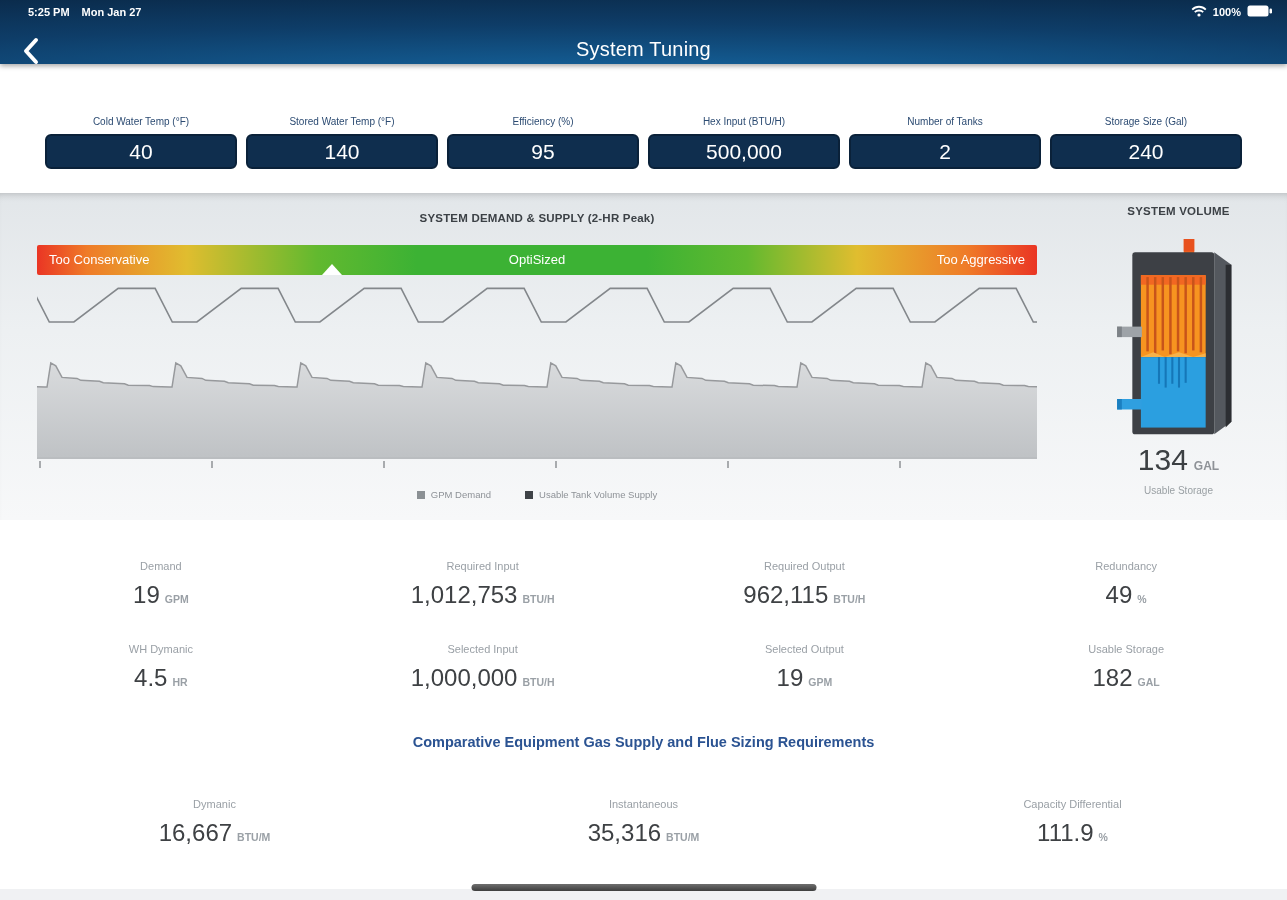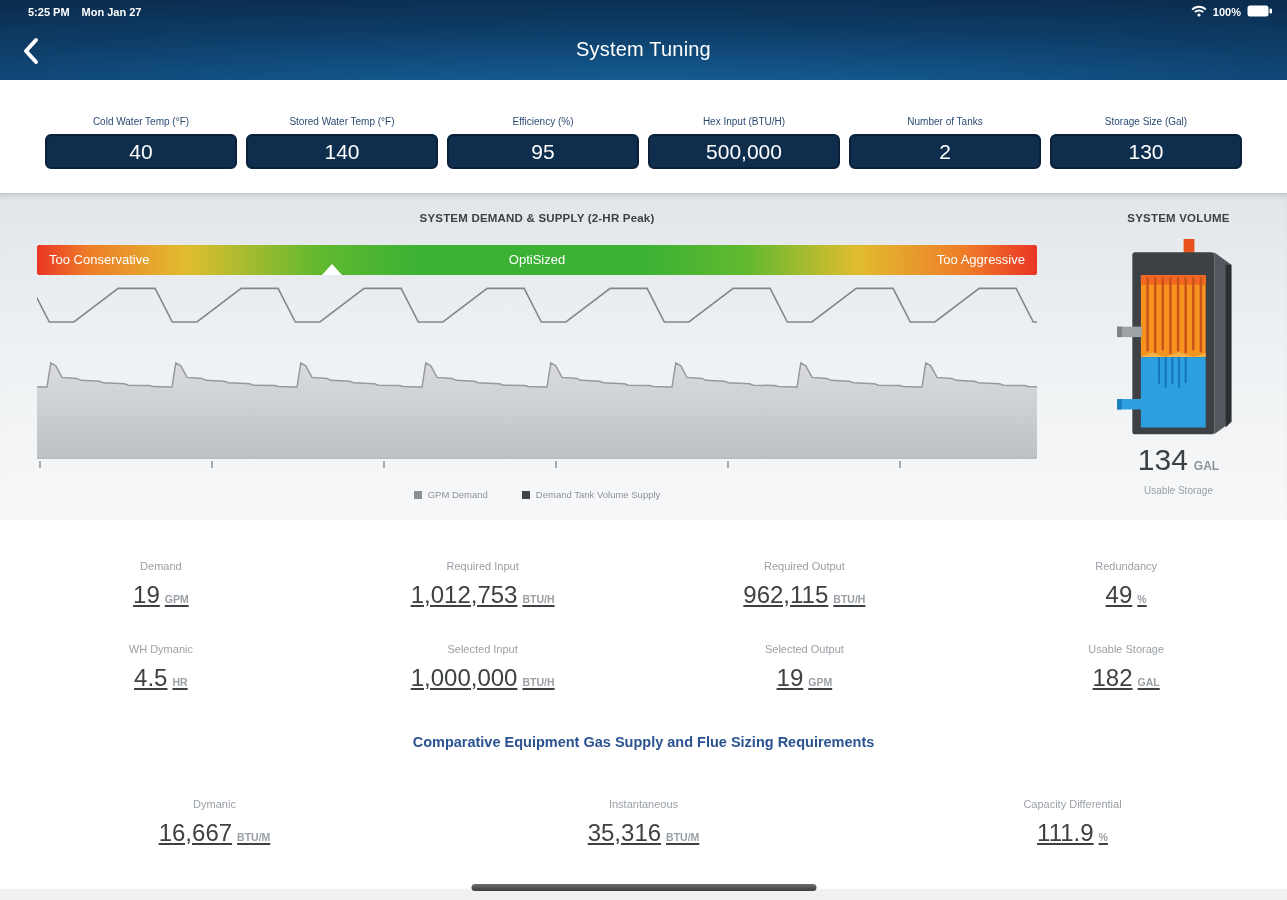--- a/index.html
+++ b/index.html
@@ -1,20 +1,20 @@
 <!DOCTYPE html>
 <html><head>
 <meta charset="utf-8">
 <style>
   html,body{margin:0;padding:0;background:#fff;}
   .screen{position:relative;width:1287px;height:900px;overflow:hidden;background:#fff;
           font-family:"Liberation Sans",sans-serif;-webkit-font-smoothing:antialiased;}
 
   
-  .navbar{position:absolute;top:0;left:0;right:0;height:80px;
+  .navbar{position:absolute;top:0;left:0;right:0;height:64px;
           background:radial-gradient(150% 170% at 50% 120%, #15659f 0%, #0e3d68 48%, #081f38 100%);
           box-shadow:0 2px 5px rgba(0,0,0,.35);padding-left:27px;}
   .statusbar{position:absolute;top:5px;left:28px;right:14px;display:flex;justify-content:space-between;
              align-items:center;color:#fff;font-size:11px;font-weight:700;}
   .status-left span{margin-right:12px;}
   .status-right{display:flex;align-items:center;gap:6px;}
   .back-button{position:absolute;left:20px;top:36px;width:30px;height:32px;cursor:pointer;}
   .nav-title{position:absolute;top:38px;left:0;right:0;text-align:center;color:#fff;
              font-size:20px;font-weight:400;letter-spacing:.2px;}
 
@@ -45,34 +45,34 @@
   .supply-svg{position:absolute;top:88px;left:0;}
   .demand-svg{position:absolute;top:162px;left:0;}
   .axis-line{position:absolute;top:264px;left:0;width:1000px;height:2px;background:#babdc0;}
   .tick{position:absolute;top:268px;width:2px;height:7px;background:#a8abae;}
   .legend{position:absolute;top:296px;left:0;width:100%;display:flex;justify-content:center;gap:34px;}
   .legend-item{display:flex;align-items:center;gap:6px;font-size:9.5px;color:#8e9297;}
   .legend-swatch{width:8px;height:8px;}
 
   
   .volume-panel{position:absolute;left:1070px;top:0;width:217px;height:100%;text-align:center;}
-  .volume-title{position:absolute;top:19px;width:100%;font-size:11.5px;font-weight:700;color:#3c4146;letter-spacing:.2px;}
+  .volume-title{position:absolute;top:12px;width:100%;font-size:11.5px;font-weight:700;color:#3c4146;letter-spacing:.2px;}
   .tank-wrap{position:absolute;top:46px;left:50%;transform:translateX(-50%);}
   .volume-value{position:absolute;top:250px;width:100%;color:#3c4043;}
   .volume-value .num{font-size:30px;}
   .volume-value .unit{font-size:12px;font-weight:700;color:#8e9297;margin-left:6px;}
   .volume-caption{position:absolute;top:292px;width:100%;font-size:10px;color:#9aa0a4;}
 
   
   .stats{position:absolute;top:520px;left:0;right:0;bottom:0;background:#fff;}
   .stat-row{display:flex;}
   .stat-row.row1{margin-top:40px;justify-content:space-between;} .stat-row.row2{margin-top:34px;} .stat-row.row3{margin-top:48px;}
   .stat-cell{flex:1;text-align:center;}
   .stat-label{font-size:11px;color:#9aa0a6;margin-bottom:9px;}
-  .stat-value{font-size:24px;color:#3e4144;text-decoration:underline;}
+  .stat-value{font-size:24px;color:#3e4144;}
   .stat-unit{font-size:10.5px;color:#9aa0a6;font-weight:700;margin-left:5px;}
   .comparative{margin-top:42px;text-align:center;font-size:14.5px;font-weight:700;color:#2b5392;}
 
   
   .bottom-strip{position:absolute;bottom:0;left:0;right:0;height:11px;background:#f0f1f3;}
   .home-indicator{position:absolute;bottom:9px;left:50%;transform:translateX(-50%);
                   width:345px;height:7px;border-radius:4px;cursor:pointer;
                   background:linear-gradient(180deg,#6e6e6e,#3e3e3e);}
 </style>
 </head>
@@ -126,21 +126,21 @@
     <div class="field">
       <div class="field-label">Hex Input (BTU/H)</div>
       <div class="field-box">500,000</div>
     </div>
     <div class="field">
       <div class="field-label">Number of Tanks</div>
       <div class="field-box">2</div>
     </div>
     <div class="field">
       <div class="field-label">Storage Size (Gal)</div>
-      <div class="field-box">130</div>
+      <div class="field-box">240</div>
     </div>
   </div>
 
   <div class="chart-panel">
     <div class="chart-left">
       <div class="chart-title">SYSTEM DEMAND &amp; SUPPLY (2-HR Peak)</div>
 
       <div class="gauge">
         <span class="gauge-label left">Too Conservative</span>
         <span class="gauge-label center">OptiSized</span>
@@ -173,21 +173,21 @@
           <div class="tick" style="left: 862px;"></div>
         </div>
 
       <div class="legend">
         <div class="legend-item">
           <span class="legend-swatch" id="swatch-0" style="background: rgb(139, 144, 148);"></span>
           <span>GPM Demand</span>
         </div>
         <div class="legend-item">
           <span class="legend-swatch" id="swatch-1" style="background: rgb(63, 67, 71);"></span>
-          <span>Demand Tank Volume Supply</span>
+          <span>Usable Tank Volume Supply</span>
         </div>
       </div>
     </div>
 
     <div class="volume-panel">
       <div class="volume-title">SYSTEM VOLUME</div>
       <div class="tank-wrap">
         <svg width="126" height="200" viewBox="-10 0 130 210">
 
           <rect x="60" y="0" width="11" height="42" fill="#f26722"></rect>

